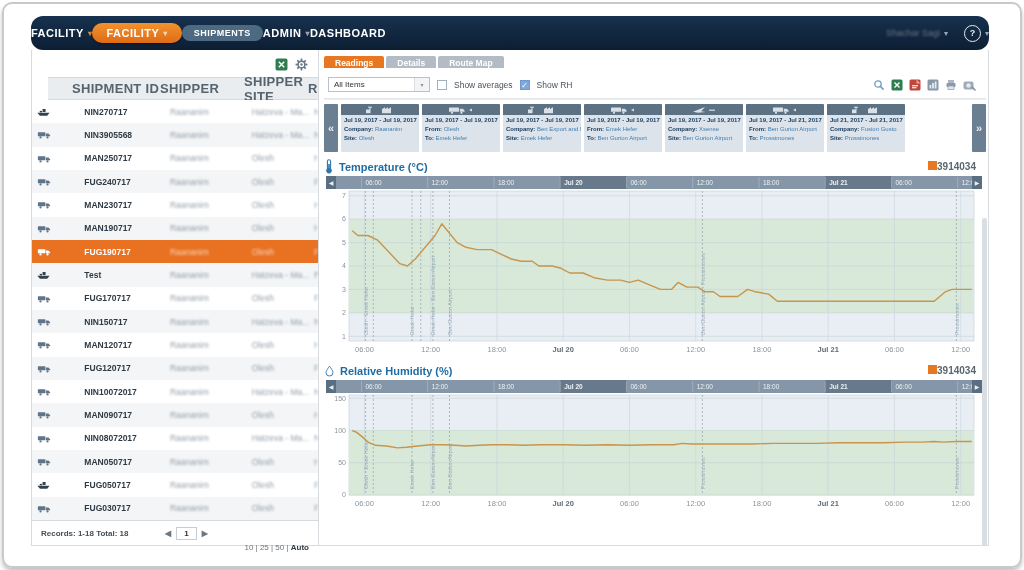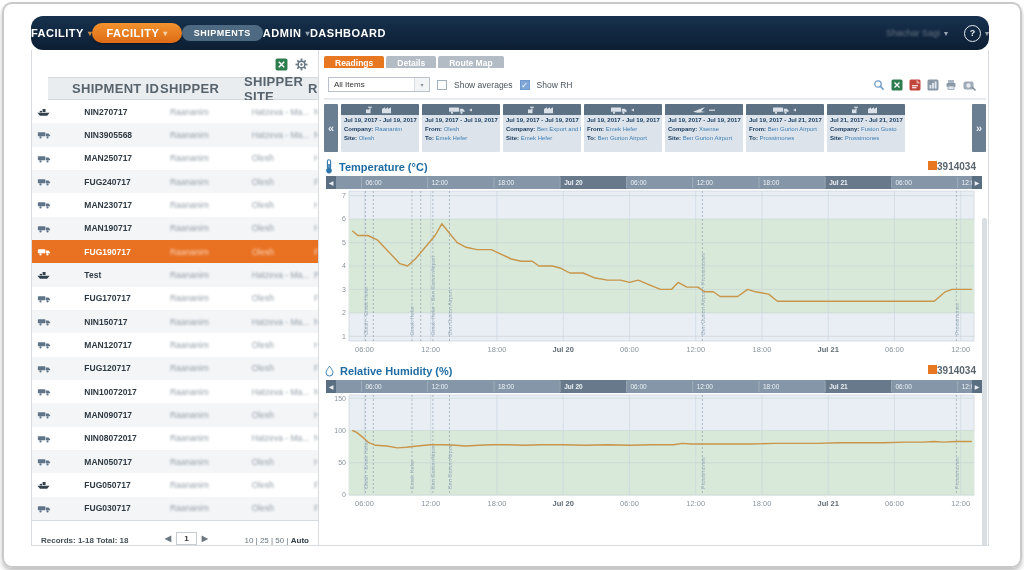--- a/index.html
+++ b/index.html
@@ -38,21 +38,21 @@
   .trow{flex:1;display:flex;align-items:center;font-size:8.5px;color:#39424a;background:#fff;cursor:pointer;}
   .trow:nth-child(even){background:#f3f5f7;}
   .trow .id{font-weight:bold;color:#2e3a44;margin-left:29px;}
   .trow svg{color:#5f7488;}
   .trow.ship svg{color:#32414c;}
   .trow.sel{background:#e87122;color:#fff;}
   .trow.sel .id{color:#fff;}
   .trow.sel svg{color:#fff;}
   .bl{filter:blur(1.1px);opacity:.8;color:#7d8892;}
   .trow.sel .bl{color:#ffe9da;}
-  .tfoot{height:24px;display:flex;align-items:flex-end;justify-content:space-between;font-size:8px;color:#454f58;border-top:1px solid #d4dade;padding:0 9px;font-weight:bold;}
+  .tfoot{height:24px;display:flex;align-items:center;justify-content:space-between;font-size:8px;color:#454f58;border-top:1px solid #d4dade;padding:0 9px;font-weight:bold;}
   .pager{display:flex;align-items:center;gap:5px;color:#6a7680;}
   .pagebox{border:1px solid #c6cdd4;background:#fff;padding:1px 7px;color:#333;}
   .sizes{color:#6a7680;font-weight:normal;margin-top:29px;}
   .sizes b{color:#2e3a44;}
 
   
   .tabs{display:flex;gap:2px;height:17px;margin-top:3px;align-items:center;}
   .tab{padding:2px 11px 0;font-size:8.5px;font-weight:bold;color:#fff;background:#b3bcc4;border-radius:2px 2px 0 0;cursor:pointer;}
   .tab.active{background:#e87722;}
   .frow{display:flex;align-items:center;gap:7px;height:25px;border-bottom:1px solid #edf0f2;padding:2px 4px;box-shadow:0 -1px 0 #e2e6ea inset;}

